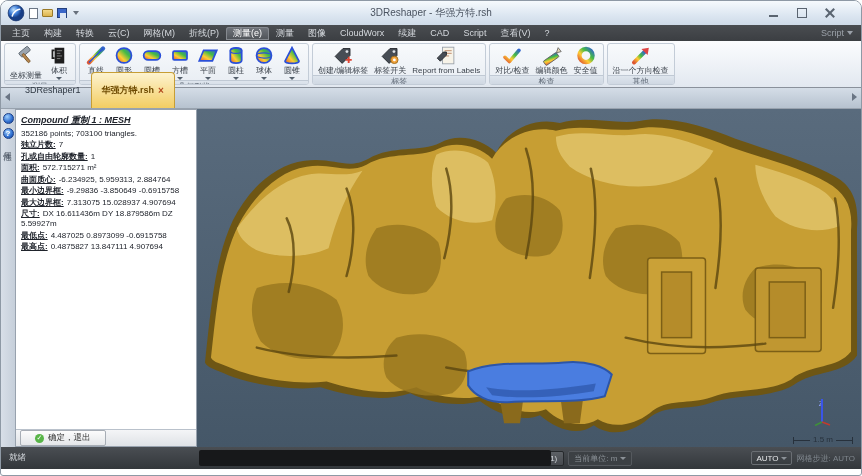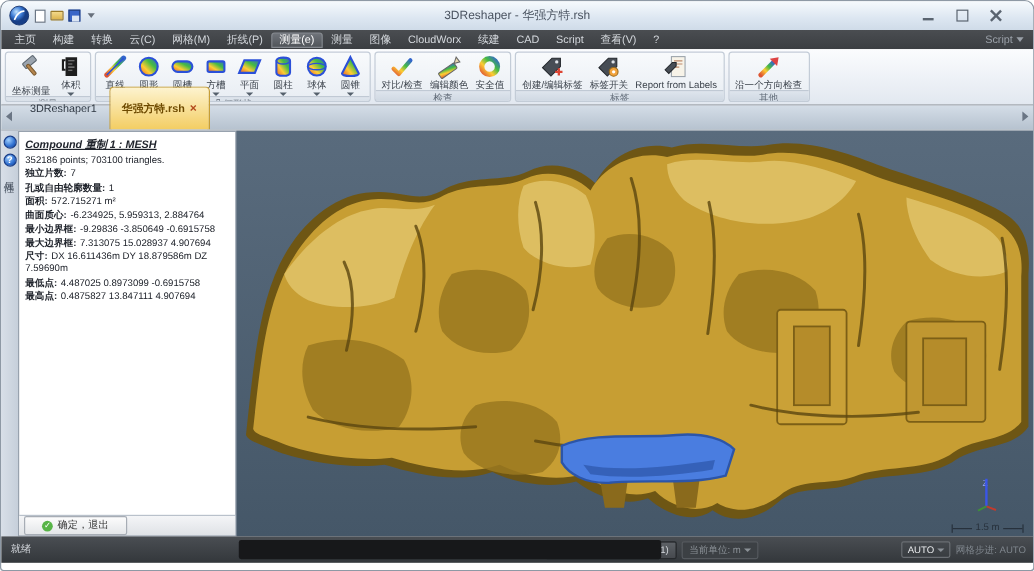--- a/index.html
+++ b/index.html
@@ -66,21 +66,21 @@
              border:1px solid #1a3f8a;position:relative;}
   .mini-help::after{content:"?";position:absolute;left:0;top:0;width:100%;height:100%;color:#fff;font-size:8px;
                     font-weight:bold;display:flex;align-items:center;justify-content:center;}
   .strip-label{writing-mode:vertical-rl;font-size:8.5px;color:#4c5664;letter-spacing:1px;margin-top:2px;}
   .panel{position:absolute;left:14px;top:0;bottom:0;width:182px;background:#fff;border:1px solid #98a2ae;
          display:flex;flex-direction:column;gap:11px;}
   .panel-body{flex:1;overflow:hidden;padding:4px 5px;}
   .ptitle{font-size:9px;font-weight:bold;font-style:italic;text-decoration:underline;color:#20242c;margin-bottom:2px;}
   .psummary{font-size:8px;color:#20242c;margin-bottom:2px;}
   .pline{font-size:8px;color:#20242c;margin:1.5px 0;line-height:1.25;}
-  .pline b{font-weight:bold;}
+  .pline b{font-weight:bold;text-decoration:underline;}
   .pline span{margin-left:3px;}
   .panel-foot{height:17px;border-top:1px solid #b9c1cb;background:linear-gradient(#f4f5f7,#dfe2e6);
               display:flex;align-items:center;padding:1px 4px;}
   .confirm-btn{display:flex;align-items:center;gap:4px;font-size:8.5px;color:#333;background:linear-gradient(#fcfcfc,#e4e6e9);
                border:1px solid #a7adb5;border-radius:2px;padding:1px 14px;cursor:default;}
   .ok-icon{width:9px;height:9px;border-radius:50%;background:#57b447;position:relative;display:inline-block;}
   .ok-icon::after{content:"✓";position:absolute;inset:0;color:#fff;font-size:7px;display:flex;align-items:center;justify-content:center;}
   .viewport{position:absolute;left:196px;top:0;bottom:0;right:0;background:#4d5f70;overflow:hidden;}
   .mesh-svg{position:absolute;inset:0;width:100%;height:100%;}
   .axis-gizmo{position:absolute;right:24px;bottom:20px;width:30px;height:32px;}
@@ -386,78 +386,20 @@
             <span class="ric">
               <svg viewBox="0 0 24 24">
                 <defs>
                   <linearGradient id="rg" x1="0" y1="1" x2="1" y2="0">
                     <stop offset="0" stop-color="#d53"></stop>
                     <stop offset=".35" stop-color="#fc3"></stop>
                     <stop offset=".65" stop-color="#4b4"></stop>
                     <stop offset="1" stop-color="#36c"></stop>
                   </linearGradient>
                 </defs>
-                <path d="M4 14l5 5L20 6" fill="none" stroke="url(#rg)" stroke-width="4" stroke-linecap="round" stroke-linejoin="round"></path>
-              </svg>
-            </span>
-            <span class="rlabel">对比/检查</span>
-
-          </div>
-          <div class="rbtn">
-            <span class="ric">
-              <svg viewBox="0 0 24 24">
-                <defs>
-                  <linearGradient id="rg" x1="0" y1="1" x2="1" y2="0">
-                    <stop offset="0" stop-color="#d53"></stop>
-                    <stop offset=".35" stop-color="#fc3"></stop>
-                    <stop offset=".65" stop-color="#4b4"></stop>
-                    <stop offset="1" stop-color="#36c"></stop>
-                  </linearGradient>
-                </defs>
-                <rect x="2" y="13" width="18" height="6" rx="1" transform="rotate(-35 11 16)" fill="url(#rg)" stroke="#666"></rect>
-                <polygon points="19,3 22.5,7.5 17,9" fill="#e9d8b0" stroke="#666"></polygon>
-              </svg>
-            </span>
-            <span class="rlabel">编辑颜色</span>
-
-          </div>
-          <div class="rbtn">
-            <span class="ric">
-              <svg viewBox="0 0 24 24">
-                <defs>
-                  <linearGradient id="rg" x1="0" y1="1" x2="1" y2="0">
-                    <stop offset="0" stop-color="#d53"></stop>
-                    <stop offset=".35" stop-color="#fc3"></stop>
-                    <stop offset=".65" stop-color="#4b4"></stop>
-                    <stop offset="1" stop-color="#36c"></stop>
-                  </linearGradient>
-                </defs>
-                <circle cx="12" cy="12" r="7.5" fill="none" stroke="url(#rg)" stroke-width="5"></circle>
-              </svg>
-            </span>
-            <span class="rlabel">安全值</span>
-
-          </div>
-        </div>
-      <div class="rglabel">检查</div>
-    </div>
-    <div class="rgroup">
-      <div class="rbtns">
-
-      <div class="rbtn">
-            <span class="ric">
-              <svg viewBox="0 0 24 24">
-                <defs>
-                  <linearGradient id="rg" x1="0" y1="1" x2="1" y2="0">
-                    <stop offset="0" stop-color="#d53"></stop>
-                    <stop offset=".35" stop-color="#fc3"></stop>
-                    <stop offset=".65" stop-color="#4b4"></stop>
-                    <stop offset="1" stop-color="#36c"></stop>
-                  </linearGradient>
-                </defs>
                 <path d="M3 13 12 4h8v8l-9 9z" fill="#474d55" stroke="#23272c"></path>
                 <circle cx="16.5" cy="7.5" r="1.6" fill="#dfe3e8"></circle>
                 <path d="M15 17h7M18.5 13.5v7" stroke="#d43" stroke-width="2.2"></path>
               </svg>
             </span>
             <span class="rlabel">创建/编辑标签</span>
 
           </div>
           <div class="rbtn">
             <span class="ric">
@@ -493,20 +435,78 @@
                 <rect x="8" y="2.5" width="13" height="19" fill="#f7f3e8" stroke="#98a0a8"></rect>
                 <path d="M10.5 6.5h8M10.5 9.5h8M10.5 12.5h5" stroke="#c08a6a" stroke-width="1.1"></path>
                 <path d="M2 15l7-7h3.5v3.5l-7 7z" fill="#474d55" stroke="#23272c"></path>
               </svg>
             </span>
             <span class="rlabel">Report from Labels</span>
 
           </div>
         </div>
       <div class="rglabel">标签</div>
+    </div>
+    <div class="rgroup">
+      <div class="rbtns">
+
+      <div class="rbtn">
+            <span class="ric">
+              <svg viewBox="0 0 24 24">
+                <defs>
+                  <linearGradient id="rg" x1="0" y1="1" x2="1" y2="0">
+                    <stop offset="0" stop-color="#d53"></stop>
+                    <stop offset=".35" stop-color="#fc3"></stop>
+                    <stop offset=".65" stop-color="#4b4"></stop>
+                    <stop offset="1" stop-color="#36c"></stop>
+                  </linearGradient>
+                </defs>
+                <path d="M4 14l5 5L20 6" fill="none" stroke="url(#rg)" stroke-width="4" stroke-linecap="round" stroke-linejoin="round"></path>
+              </svg>
+            </span>
+            <span class="rlabel">对比/检查</span>
+
+          </div>
+          <div class="rbtn">
+            <span class="ric">
+              <svg viewBox="0 0 24 24">
+                <defs>
+                  <linearGradient id="rg" x1="0" y1="1" x2="1" y2="0">
+                    <stop offset="0" stop-color="#d53"></stop>
+                    <stop offset=".35" stop-color="#fc3"></stop>
+                    <stop offset=".65" stop-color="#4b4"></stop>
+                    <stop offset="1" stop-color="#36c"></stop>
+                  </linearGradient>
+                </defs>
+                <rect x="2" y="13" width="18" height="6" rx="1" transform="rotate(-35 11 16)" fill="url(#rg)" stroke="#666"></rect>
+                <polygon points="19,3 22.5,7.5 17,9" fill="#e9d8b0" stroke="#666"></polygon>
+              </svg>
+            </span>
+            <span class="rlabel">编辑颜色</span>
+
+          </div>
+          <div class="rbtn">
+            <span class="ric">
+              <svg viewBox="0 0 24 24">
+                <defs>
+                  <linearGradient id="rg" x1="0" y1="1" x2="1" y2="0">
+                    <stop offset="0" stop-color="#d53"></stop>
+                    <stop offset=".35" stop-color="#fc3"></stop>
+                    <stop offset=".65" stop-color="#4b4"></stop>
+                    <stop offset="1" stop-color="#36c"></stop>
+                  </linearGradient>
+                </defs>
+                <circle cx="12" cy="12" r="7.5" fill="none" stroke="url(#rg)" stroke-width="5"></circle>
+              </svg>
+            </span>
+            <span class="rlabel">安全值</span>
+
+          </div>
+        </div>
+      <div class="rglabel">检查</div>
     </div>
     <div class="rgroup">
       <div class="rbtns">
 
       <div class="rbtn">
             <span class="ric">
               <svg viewBox="0 0 24 24">
                 <defs>
                   <linearGradient id="rg" x1="0" y1="1" x2="1" y2="0">
                     <stop offset="0" stop-color="#d53"></stop>
@@ -553,21 +553,21 @@
         <div class="ptitle">Compound 重制 1 : MESH</div>
         <div class="psummary">352186 points; 703100 triangles.</div>
         <div>
 
         <div class="pline"><b>独立片数:</b><span>7</span></div>
             <div class="pline"><b>孔或自由轮廓数量:</b><span>1</span></div>
             <div class="pline"><b>面积:</b><span>572.715271 m²</span></div>
             <div class="pline"><b>曲面质心:</b><span>-6.234925, 5.959313, 2.884764</span></div>
             <div class="pline"><b>最小边界框:</b><span>-9.29836 -3.850649 -0.6915758</span></div>
             <div class="pline"><b>最大边界框:</b><span>7.313075 15.028937 4.907694</span></div>
-            <div class="pline"><b>尺寸:</b><span>DX 16.611436m DY 18.879586m DZ 7.59690m</span></div>
+            <div class="pline"><b>尺寸:</b><span>DX 16.611436m DY 18.879586m DZ 5.59927m</span></div>
             <div class="pline"><b>最低点:</b><span>4.487025 0.8973099 -0.6915758</span></div>
             <div class="pline"><b>最高点:</b><span>0.4875827 13.847111 4.907694</span></div>
           </div>
       </div>
       <div class="panel-foot">
         <div class="confirm-btn">
           <span class="ok-icon"></span>
           <span>确定，退出</span>
         </div>
       </div>

